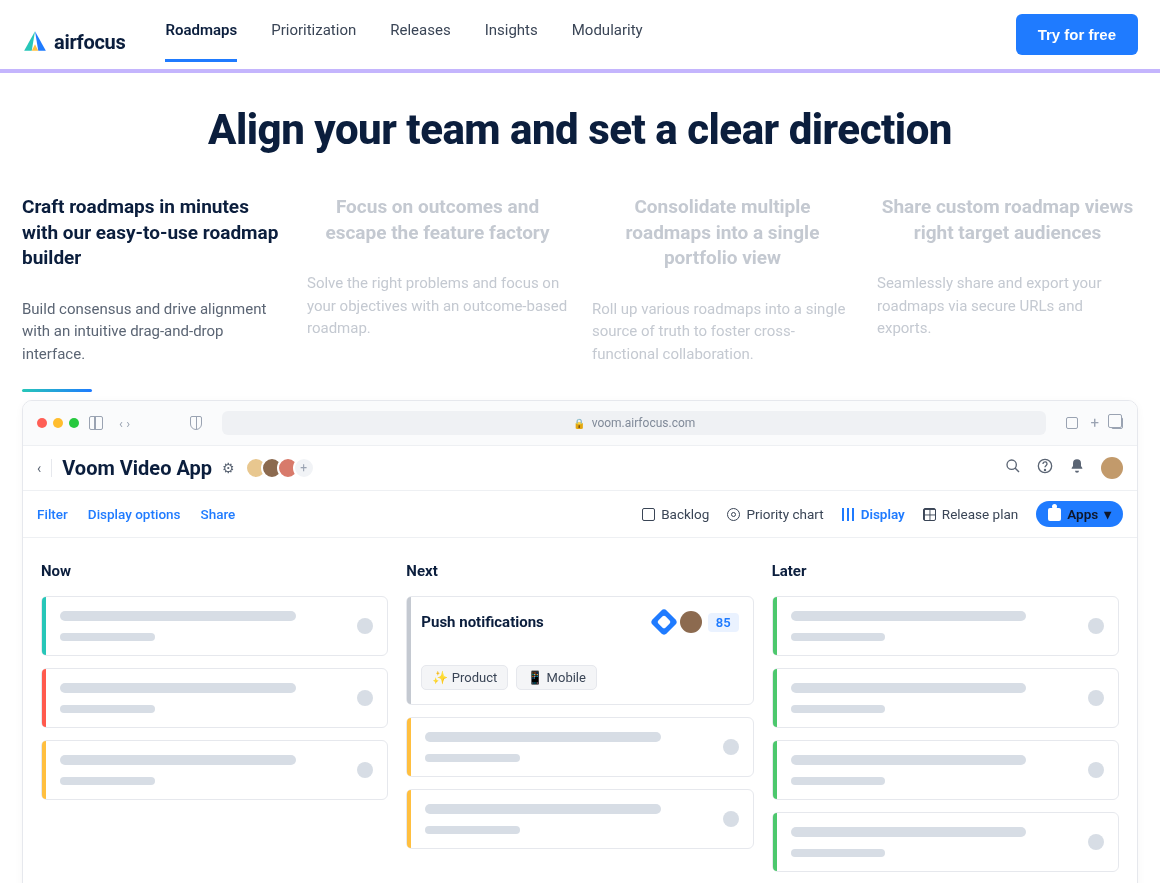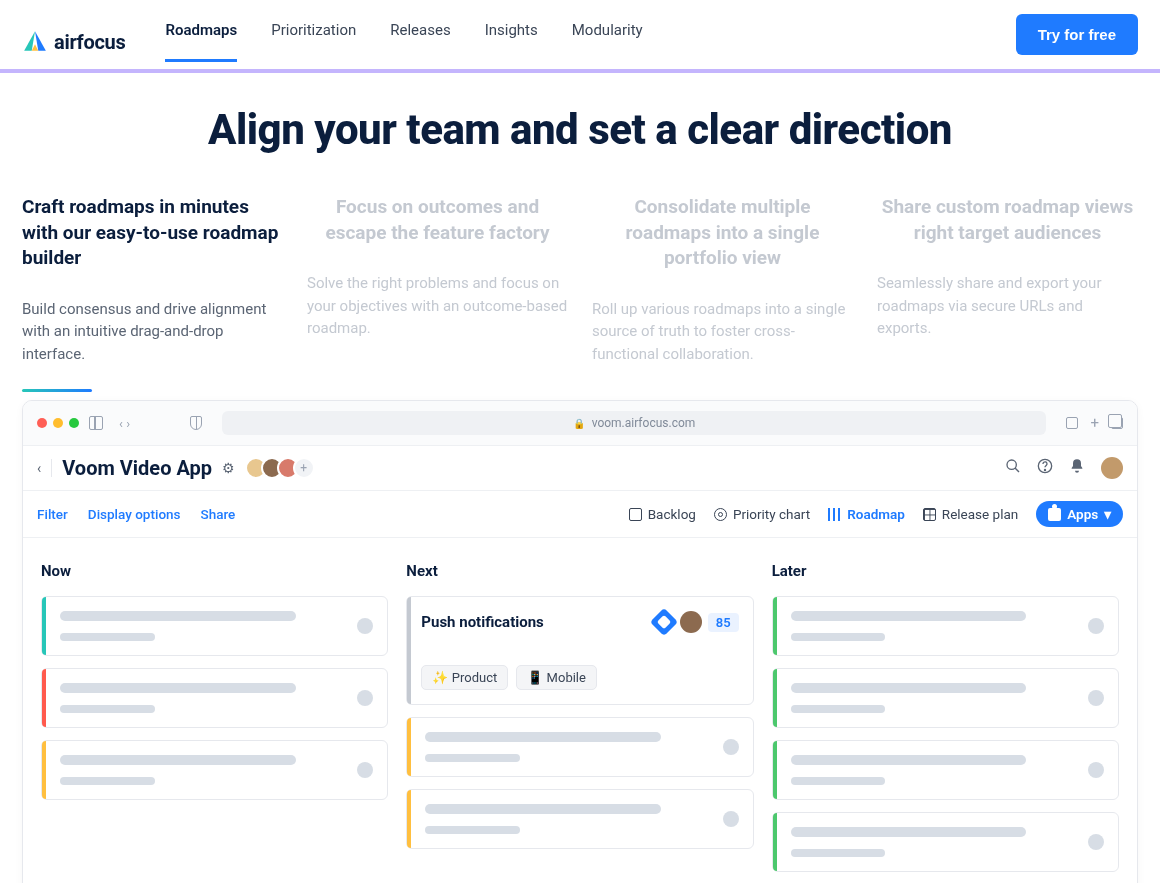--- a/index.html
+++ b/index.html
@@ -72,21 +72,21 @@
   .sub-right .view.active { color:#1f7bff; font-weight:600; }
   .sub-ico { display:inline-block; width:13px; height:13px; }
   .ico-box { border:1.5px solid currentColor; border-radius:2px; }
   .ico-target { border:1.5px solid currentColor; border-radius:50%; position:relative; }
   .ico-target::after { content:""; position:absolute; inset:3px; border:1.5px solid currentColor; border-radius:50%; }
   .ico-bars { background: repeating-linear-gradient(90deg, currentColor 0 2px, transparent 2px 5px); }
   .ico-grid { background:
       linear-gradient(currentColor 1px, transparent 1px) 0 0/100% 50%,
       linear-gradient(90deg, currentColor 1px, transparent 1px) 0 0/50% 100%;
       border:1.5px solid currentColor; border-radius:2px; }
-  .apps-chip { background:#1f7bff; color:#ffffff; border-radius:999px; padding:5px 12px; display:flex; align-items:center; gap:6px; font-weight:600; font-size:13.5px; }
+  .apps-chip { background:#1f7bff; color:#0f172a; border-radius:999px; padding:5px 12px; display:flex; align-items:center; gap:6px; font-weight:600; font-size:13.5px; }
   .puzzle { width:13px; height:13px; background:#fff; -webkit-mask: none; border-radius:2px; position:relative; }
   .puzzle::before{content:"";position:absolute;top:-4px;left:4px;width:5px;height:5px;background:#fff;border-radius:50%;}
 
   
   .board { display:flex; gap:18px; padding:24px 18px 40px; }
   .column { flex:1; }
   .col-title { font-weight:700; font-size:15px; margin-bottom:16px; color:#0b1e3d; }
   .card { border:1px solid #e6e8ed; border-radius:6px; padding:14px 14px 14px 14px; margin-bottom:12px; display:flex; align-items:flex-start; gap:10px; position:relative; }
   .card::before { content:""; position:absolute; left:0; top:0; bottom:0; width:4px; border-radius:4px 0 0 4px; }
   .card.teal::before { background:#27c6b8; }
@@ -224,21 +224,21 @@
         <span class="view">
           <span class="sub-ico ico-box"></span>
           <span>Backlog</span>
         </span>
         <span class="view">
           <span class="sub-ico ico-target"></span>
           <span>Priority chart</span>
         </span>
         <span class="view active">
           <span class="sub-ico ico-bars"></span>
-          <span>Roadmap</span>
+          <span>Display</span>
         </span>
         <span class="view">
           <span class="sub-ico ico-grid"></span>
           <span>Release plan</span>
         </span>
         <span class="apps-chip">
           <span class="puzzle"></span>
           <span>Apps</span>
           <span>▾</span>
         </span>

